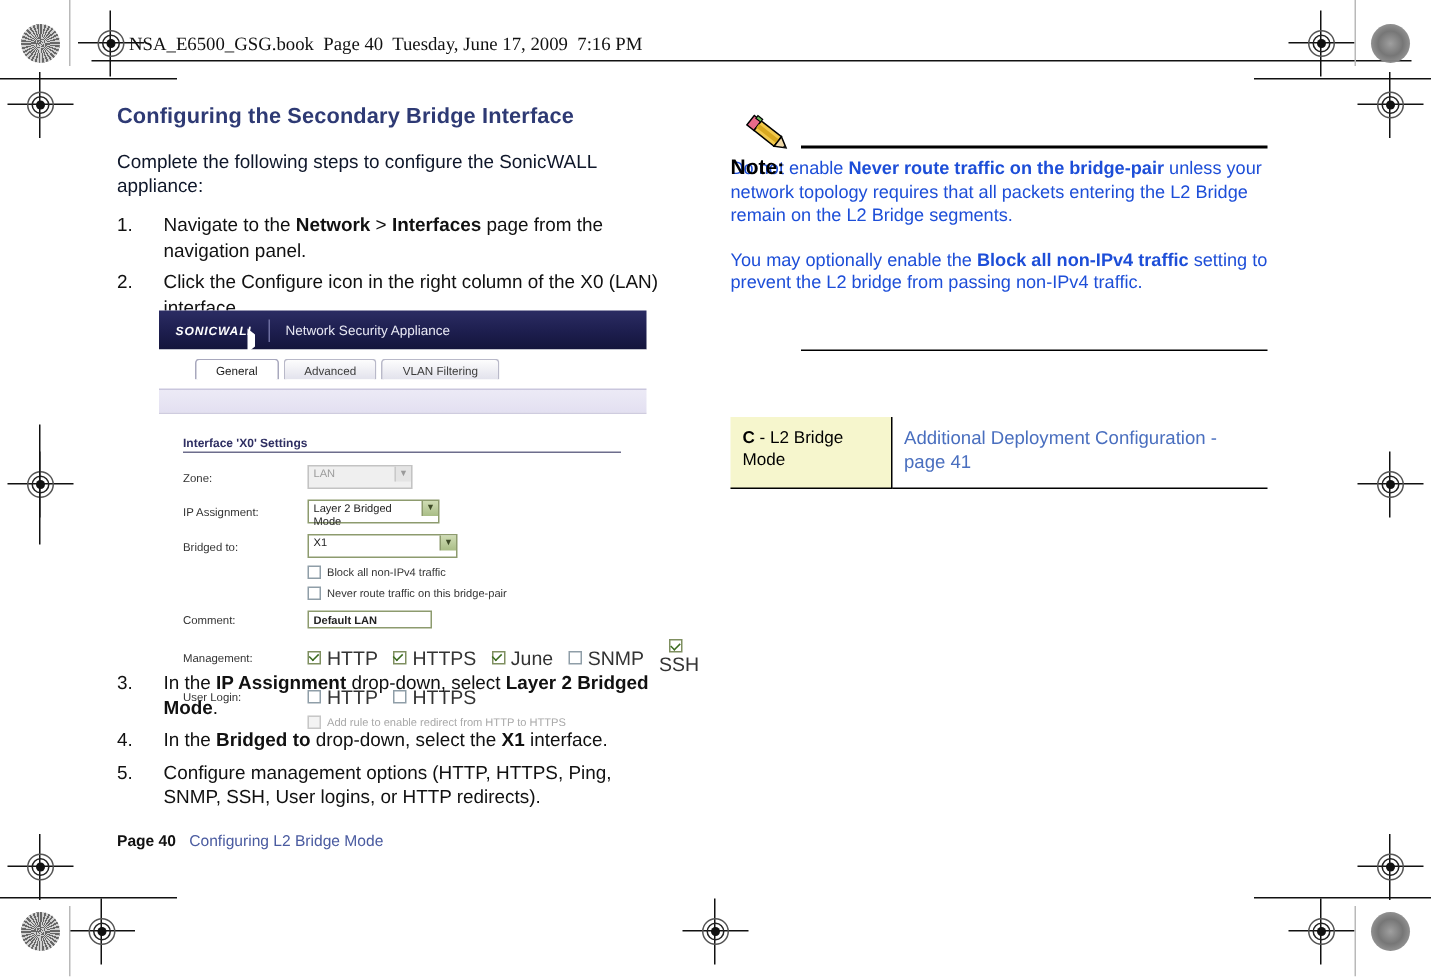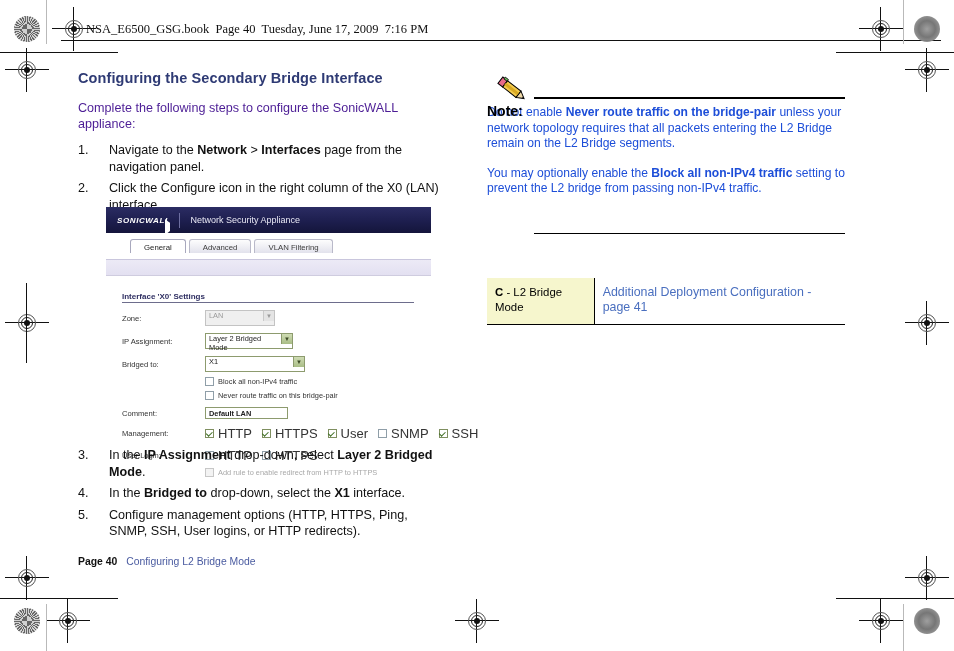--- a/index.html
+++ b/index.html
@@ -27,21 +27,21 @@
   .rule-gray{position:absolute;width:1px;background:#b9b9b9;}
 
   
   .bookline{position:absolute;left:86px;top:22px;font-family:"Liberation Serif",serif;
         font-size:12.5px;color:#111;white-space:pre;}
 
   
   .colL{position:absolute;left:78px;top:70px;width:362px;}
 
   h1.sect{font-size:14.5px;color:#2e3a74;font-weight:bold;margin:0 0 14px 0;letter-spacing:.1px;}
-  p.body{font-size:12.6px;line-height:16px;margin:0 0 10px 0;color:#4c1d95;}
+  p.body{font-size:12.6px;line-height:16px;margin:0 0 10px 0;color:#0f172a;}
   ol.steps{margin:0;padding:0;list-style:none;}
   ol.steps li{position:relative;padding-left:31px;font-size:12.6px;line-height:16.5px;
         margin-bottom:5px;color:#111;}
   ol.steps li .num{position:absolute;left:0;top:0;width:22px;text-align:left;}
   b{font-weight:bold;}
 
   
   .shot{position:absolute;left:106px;top:207px;width:325px;height:233px;background:#fff;}
   .shot .banner{height:26px;background:linear-gradient(180deg,#2b2c63 0%,#1d1e4e 55%,#14153b 100%);
         display:flex;align-items:center;}
@@ -279,27 +279,27 @@
           <span style="display: inline-flex; align-items: center;">
             <span class="cb on"></span>
             <span class="lb">HTTP</span>
           </span>
           <span style="display: inline-flex; align-items: center;">
             <span class="cb on"></span>
             <span class="lb">HTTPS</span>
           </span>
           <span style="display: inline-flex; align-items: center;">
             <span class="cb on"></span>
-            <span class="lb">User</span>
+            <span class="lb">June</span>
           </span>
           <span style="display: inline-flex; align-items: center; justify-content: center;">
             <span class="cb off"></span>
             <span class="lb">SNMP</span>
           </span>
-          <span style="display: inline-flex; align-items: center;">
+          <span style="display: inline-flex; align-items: center; flex-direction: column;">
             <span class="cb on"></span>
             <span class="lb">SSH</span>
           </span>
         </div>
     </div>
 
     <div class="frow">
       <div class="flabel">User Login:</div>
       <div class="mgrp" id="userlogin">
           <span style="display: inline-flex; align-items: center;">

